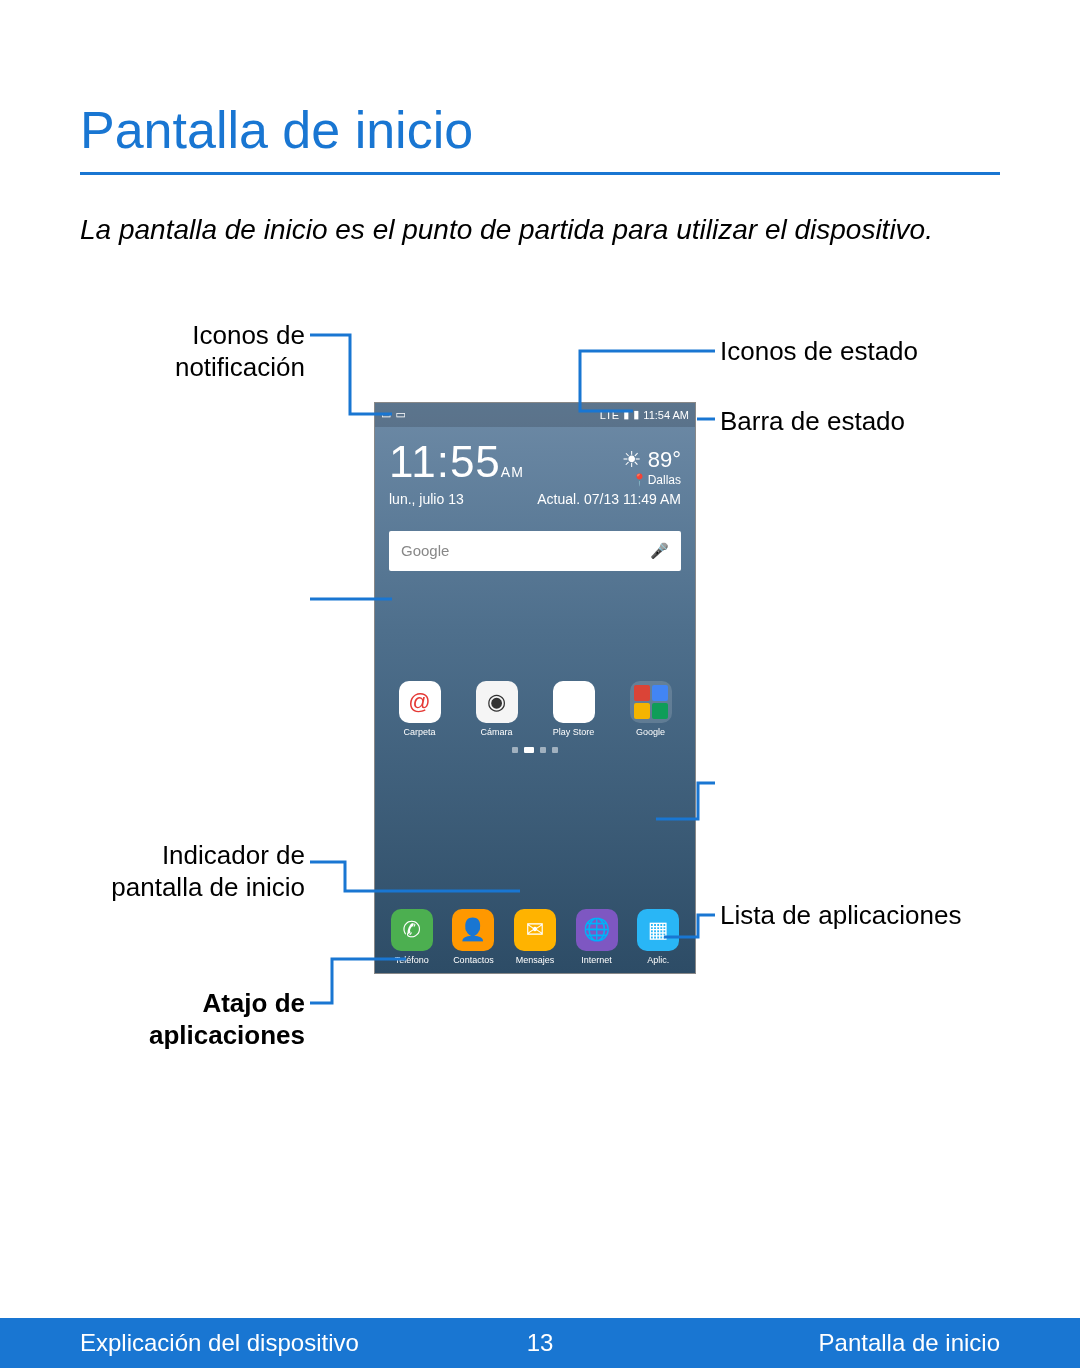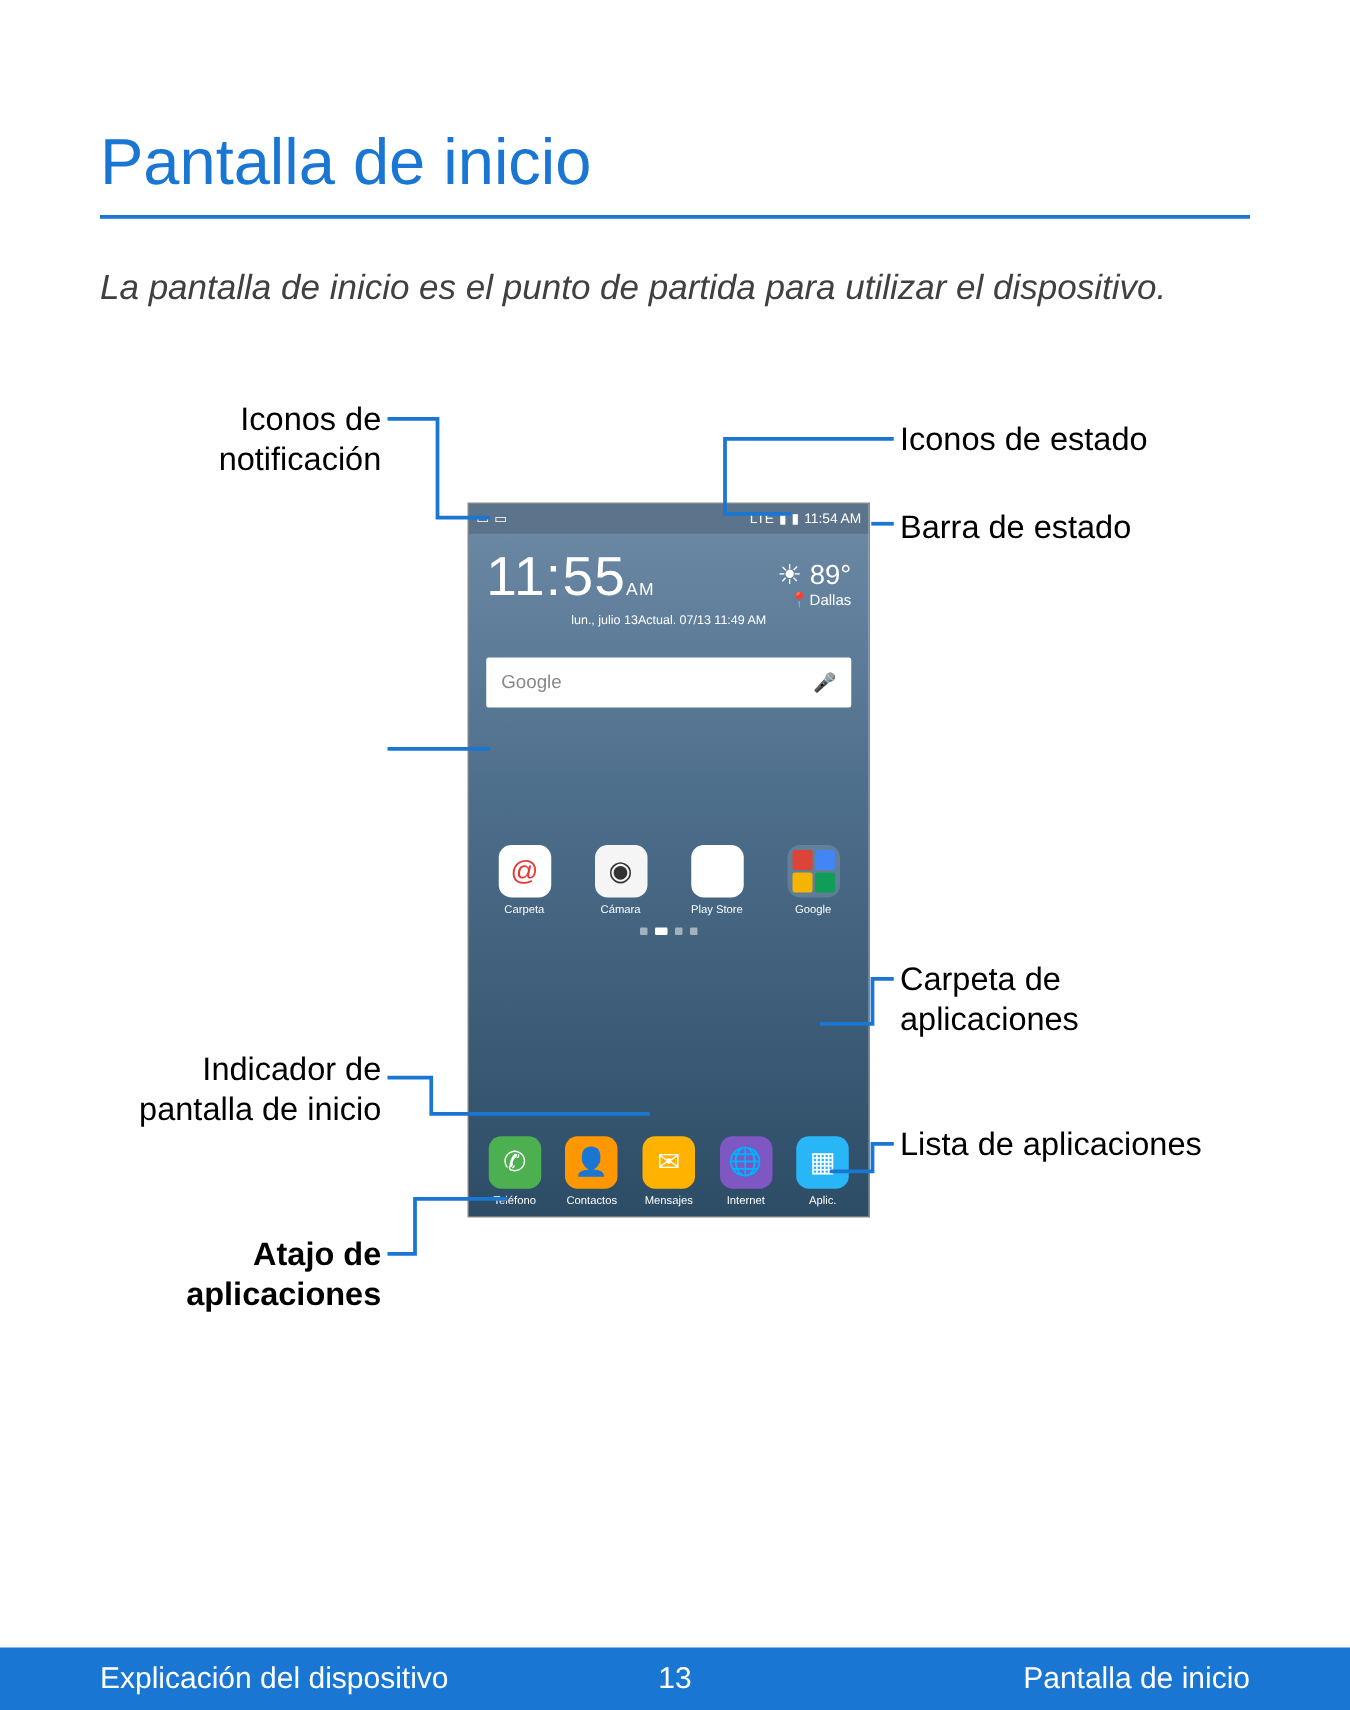--- a/index.html
+++ b/index.html
@@ -21,21 +21,21 @@
     font-size: 52px;
     font-weight: 400;
     margin-bottom: 12px;
   }
   .title-rule {
     border: none;
     border-top: 3px solid #1976d2;
     margin-bottom: 36px;
   }
   .subtitle {
-    color: #404040;
+    color: #000000;
     font-style: italic;
     font-size: 28px;
     line-height: 1.35;
     margin-bottom: 70px;
   }
   .diagram {
     position: relative;
     height: 790px;
   }
   
@@ -75,21 +75,21 @@
     padding: 10px 14px 4px 14px;
     display: flex;
     justify-content: space-between;
     align-items: flex-end;
   }
   .clock-time { font-size: 44px; font-weight:300; letter-spacing:1px; }
   .clock-time .ampm { font-size: 14px; }
   .weather { text-align:right; font-size:12px; }
   .weather .temp { font-size:22px; }
   .date-row {
-    color:#fff; font-size:10px; display:flex; justify-content:center;
+    color:#fff; font-size:14px; display:flex; justify-content:space-between;
     padding: 0 14px 10px 14px;
   }
   .search-widget {
     margin: 14px 14px;
     background:#fff;
     border-radius:2px;
     height:40px;
     display:flex;
     align-items:center;
     justify-content:space-between;
@@ -182,21 +182,20 @@
   <p class="subtitle">La pantalla de inicio es el punto de partida para utilizar el dispositivo.</p>
 
   <div class="diagram">
 
     <div class="callout left" style="left:0; top:0; width:225px;">Iconos de notificación</div>
     <div class="callout left" style="left:0; top:520px; width:225px;">Indicador de pantalla de inicio</div>
     <div class="callout left" style="left:0; top:668px; width:225px;font-weight:bold;">Atajo de aplicaciones</div>
 
     <div class="callout right" style="left:640px; top:16px; width:270px;">Iconos de estado</div>
     <div class="callout right" style="left:640px; top:86px; width:270px;">Barra de estado</div>
-    <div class="callout right" style="left:640px; top:448px; width:270px;">Carpeta de aplicaciones</div>
     <div class="callout right" style="left:640px; top:580px; width:270px;">Lista de aplicaciones</div>
 
     <div class="phone">
       <div class="status-bar">
         <div class="status-left">
           <span>▭</span>
           <span>▭</span>
         </div>
         <div class="status-right">
           <span>LTE</span>

